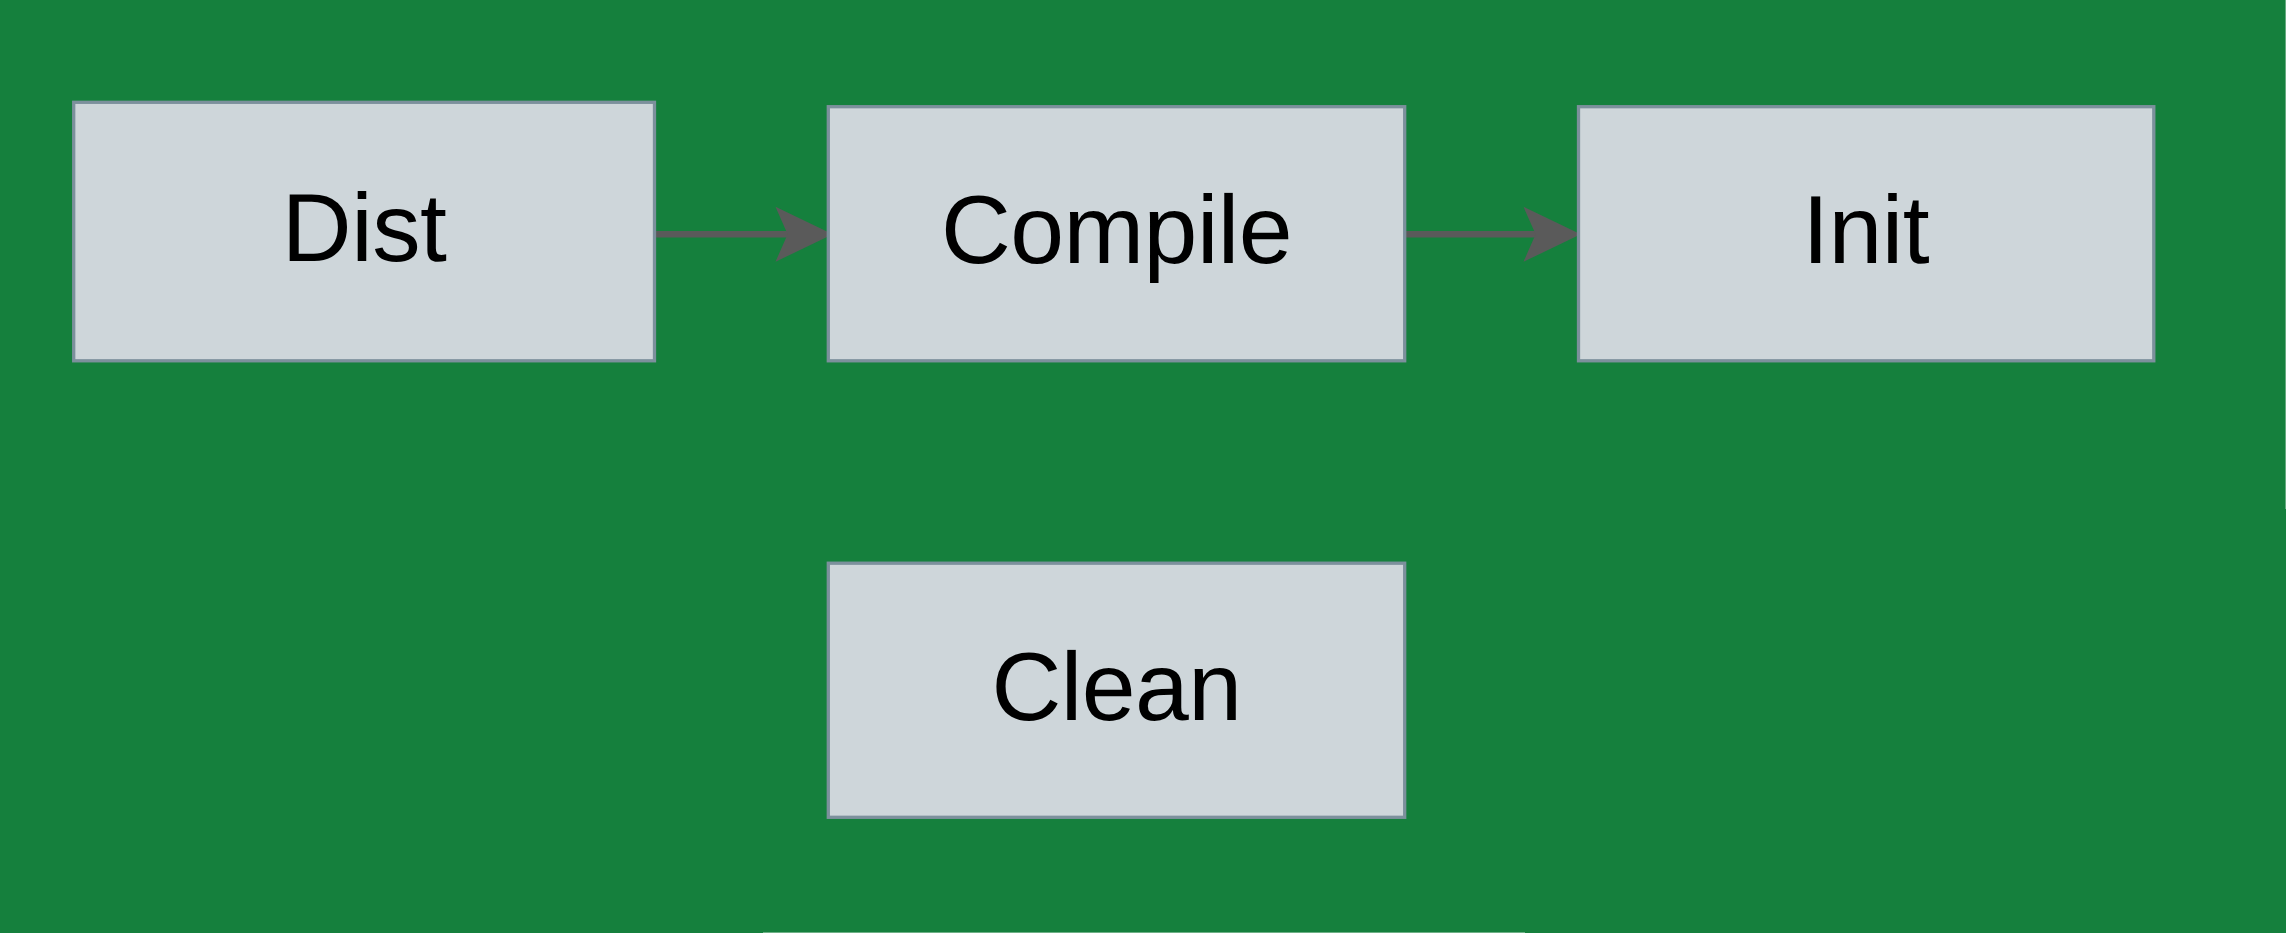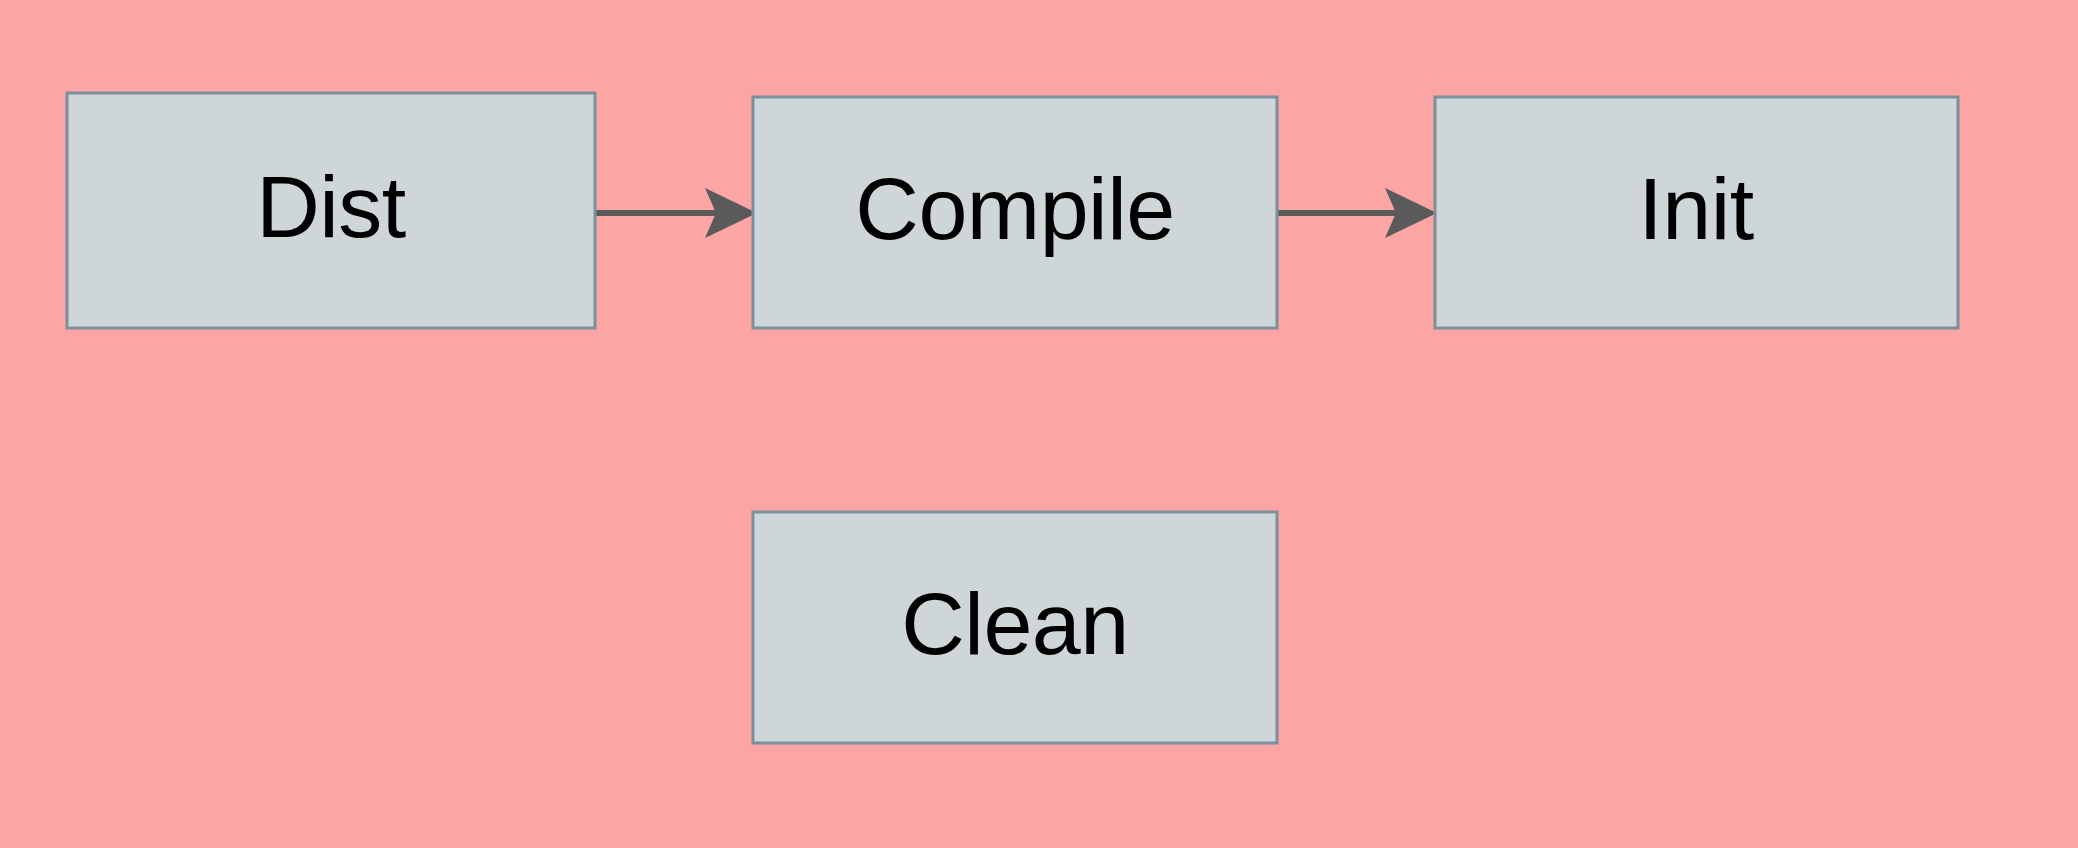--- a/index.html
+++ b/index.html
@@ -7,21 +7,21 @@
     padding: 0;
     background: #ffffff;
   }
   body {
     font-family: "Liberation Sans", "DejaVu Sans", sans-serif;
   }
   #canvas {
     position: relative;
     width: 2078px;
     height: 848px;
-    background: #fca5a5;
+    background: #15803d;
     overflow: hidden;
   }
   #diagram-svg {
     position: absolute;
     left: 0;
     top: 0;
     width: 2078px;
     height: 848px;
     display: block;
   }

